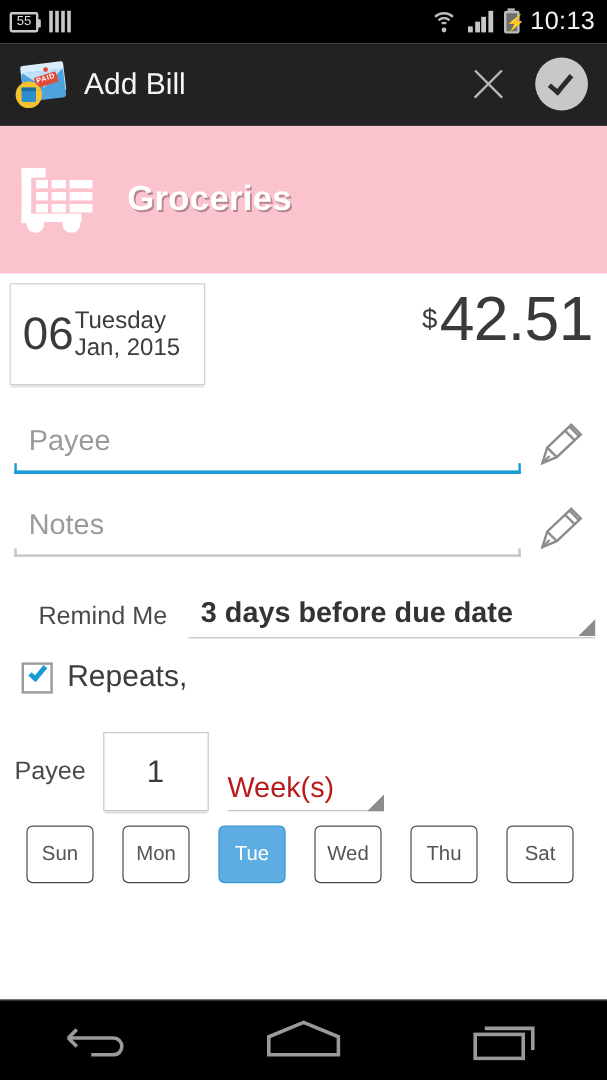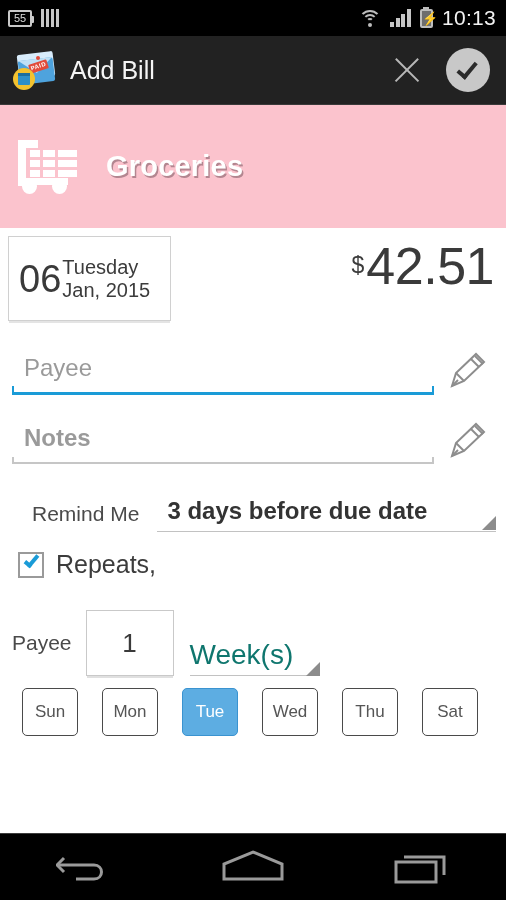--- a/index.html
+++ b/index.html
@@ -215,21 +215,21 @@
   
   .every { position: absolute; left: 12px; top: 608px; width: 490px; height: 70px; display: flex; align-items: center; }
   .every .lbl { font-size: 21px; color: #4a4a4a; }
   .numbox {
     margin-left: 14px; width: 88px; height: 66px; background: #fff;
     border: 1px solid #c9c9c9; box-shadow: 0 3px 0 -1px #e0e0e0;
     display: flex; align-items: center; justify-content: center;
     font-size: 26px; color: #3a3a3a;
   }
   .period-wrap { position: relative; margin-left: 16px; width: 130px; align-self: flex-end; padding-bottom: 2px; }
-  .period-val { font-size: 28px; color: #0f766e; padding-bottom: 4px; }
+  .period-val { font-size: 24px; color: #b91c1c; padding-bottom: 4px; }
   .period-line { height: 1px; background: #c2c2c2; width: 100%; }
   .period-arrow {
     position: absolute; right: 0; bottom: 2px; width: 0; height: 0;
     border-left: 14px solid transparent; border-bottom: 14px solid #8c8c8c;
   }
 
   
   .days { position: absolute; left: 22px; top: 688px; display: flex; gap: 24px; }
   .day {
     width: 56px; height: 48px; border: 1.5px solid #4a4a4a; border-radius: 5px;
@@ -351,21 +351,21 @@
       <svg viewBox="0 0 52 48" fill="none" stroke="#8d8d8d" stroke-width="2">
         <path d="M12 40 L16 27 L36 8 L44 16 L24 35 Z"></path>
         <path d="M16 27 L24 35"></path>
         <path d="M31 13 L39 21"></path>
         <path d="M35 10 L43 18"></path>
         <path d="M12 40 L18 34"></path>
       </svg>
     </div>
   </div>
 
-  <div class="field" style="top:414px;font-weight:bold;">
+  <div class="field" style="top:414px;">
     <div class="input" placeholder="Notes">Notes</div>
     <div class="underline"></div>
     <div class="pencil">
       <svg viewBox="0 0 52 48" fill="none" stroke="#8d8d8d" stroke-width="2">
         <path d="M12 40 L16 27 L36 8 L44 16 L24 35 Z"></path>
         <path d="M16 27 L24 35"></path>
         <path d="M31 13 L39 21"></path>
         <path d="M35 10 L43 18"></path>
         <path d="M12 40 L18 34"></path>
       </svg>

